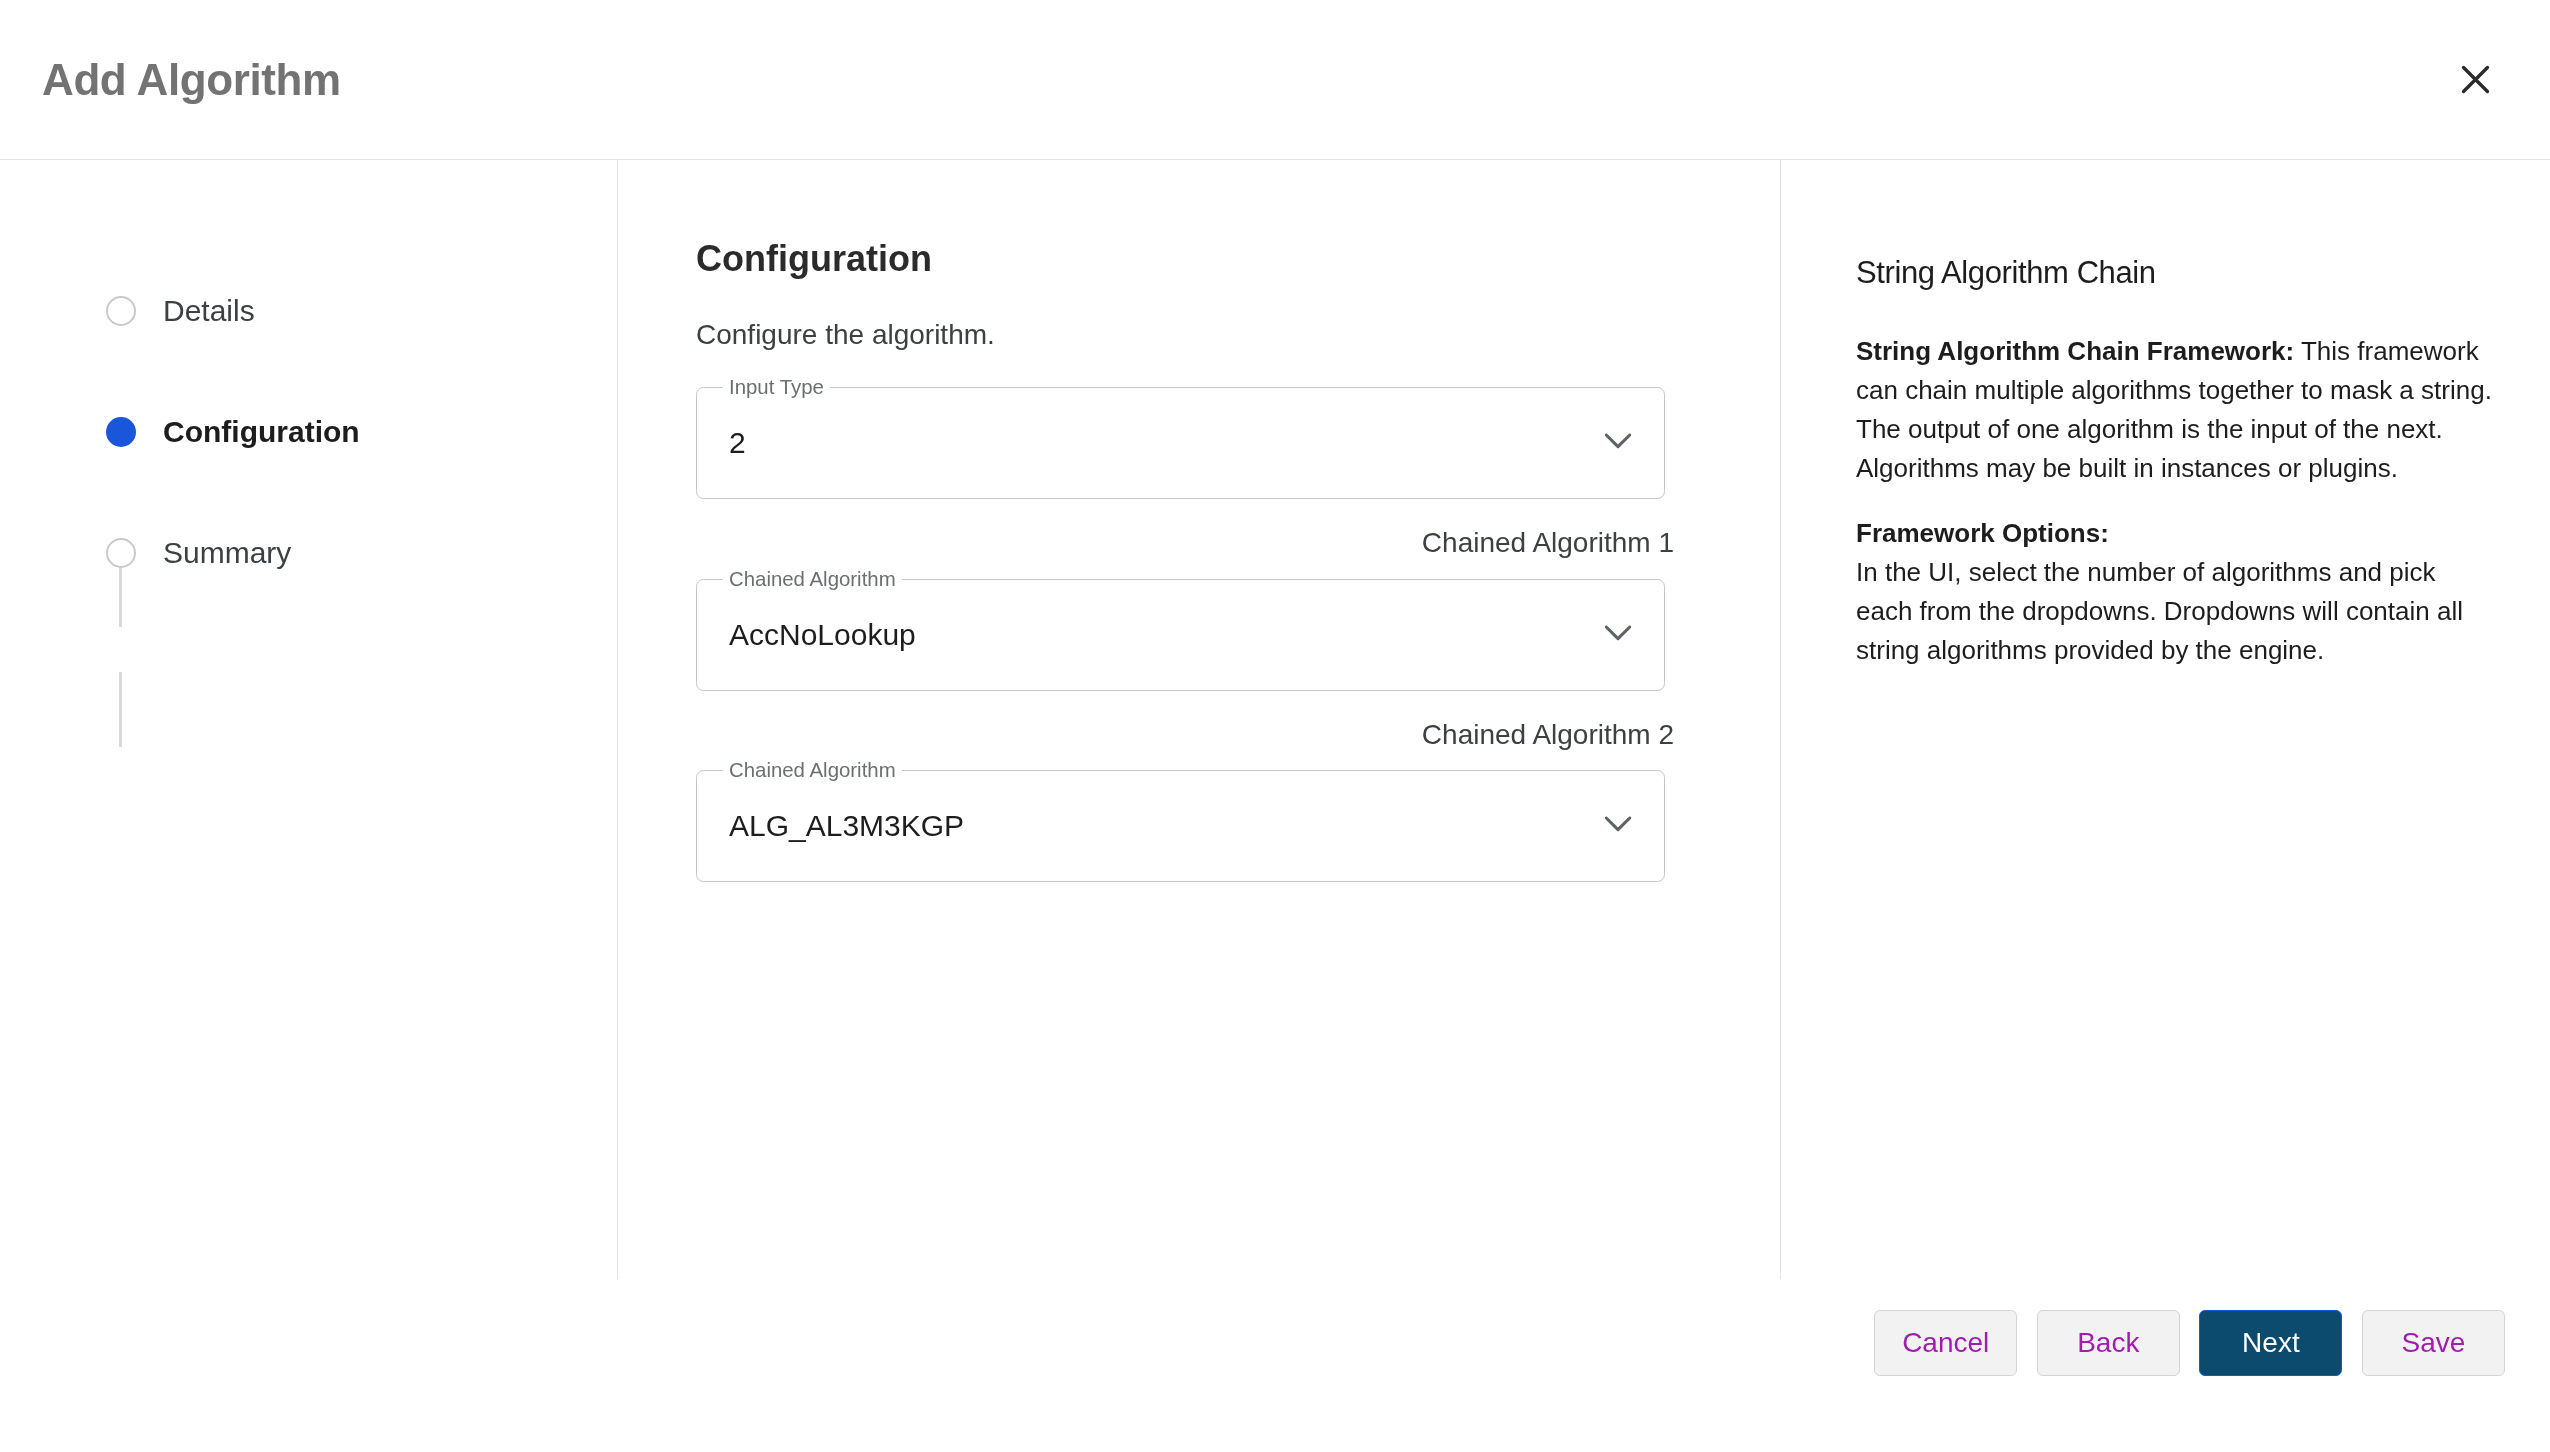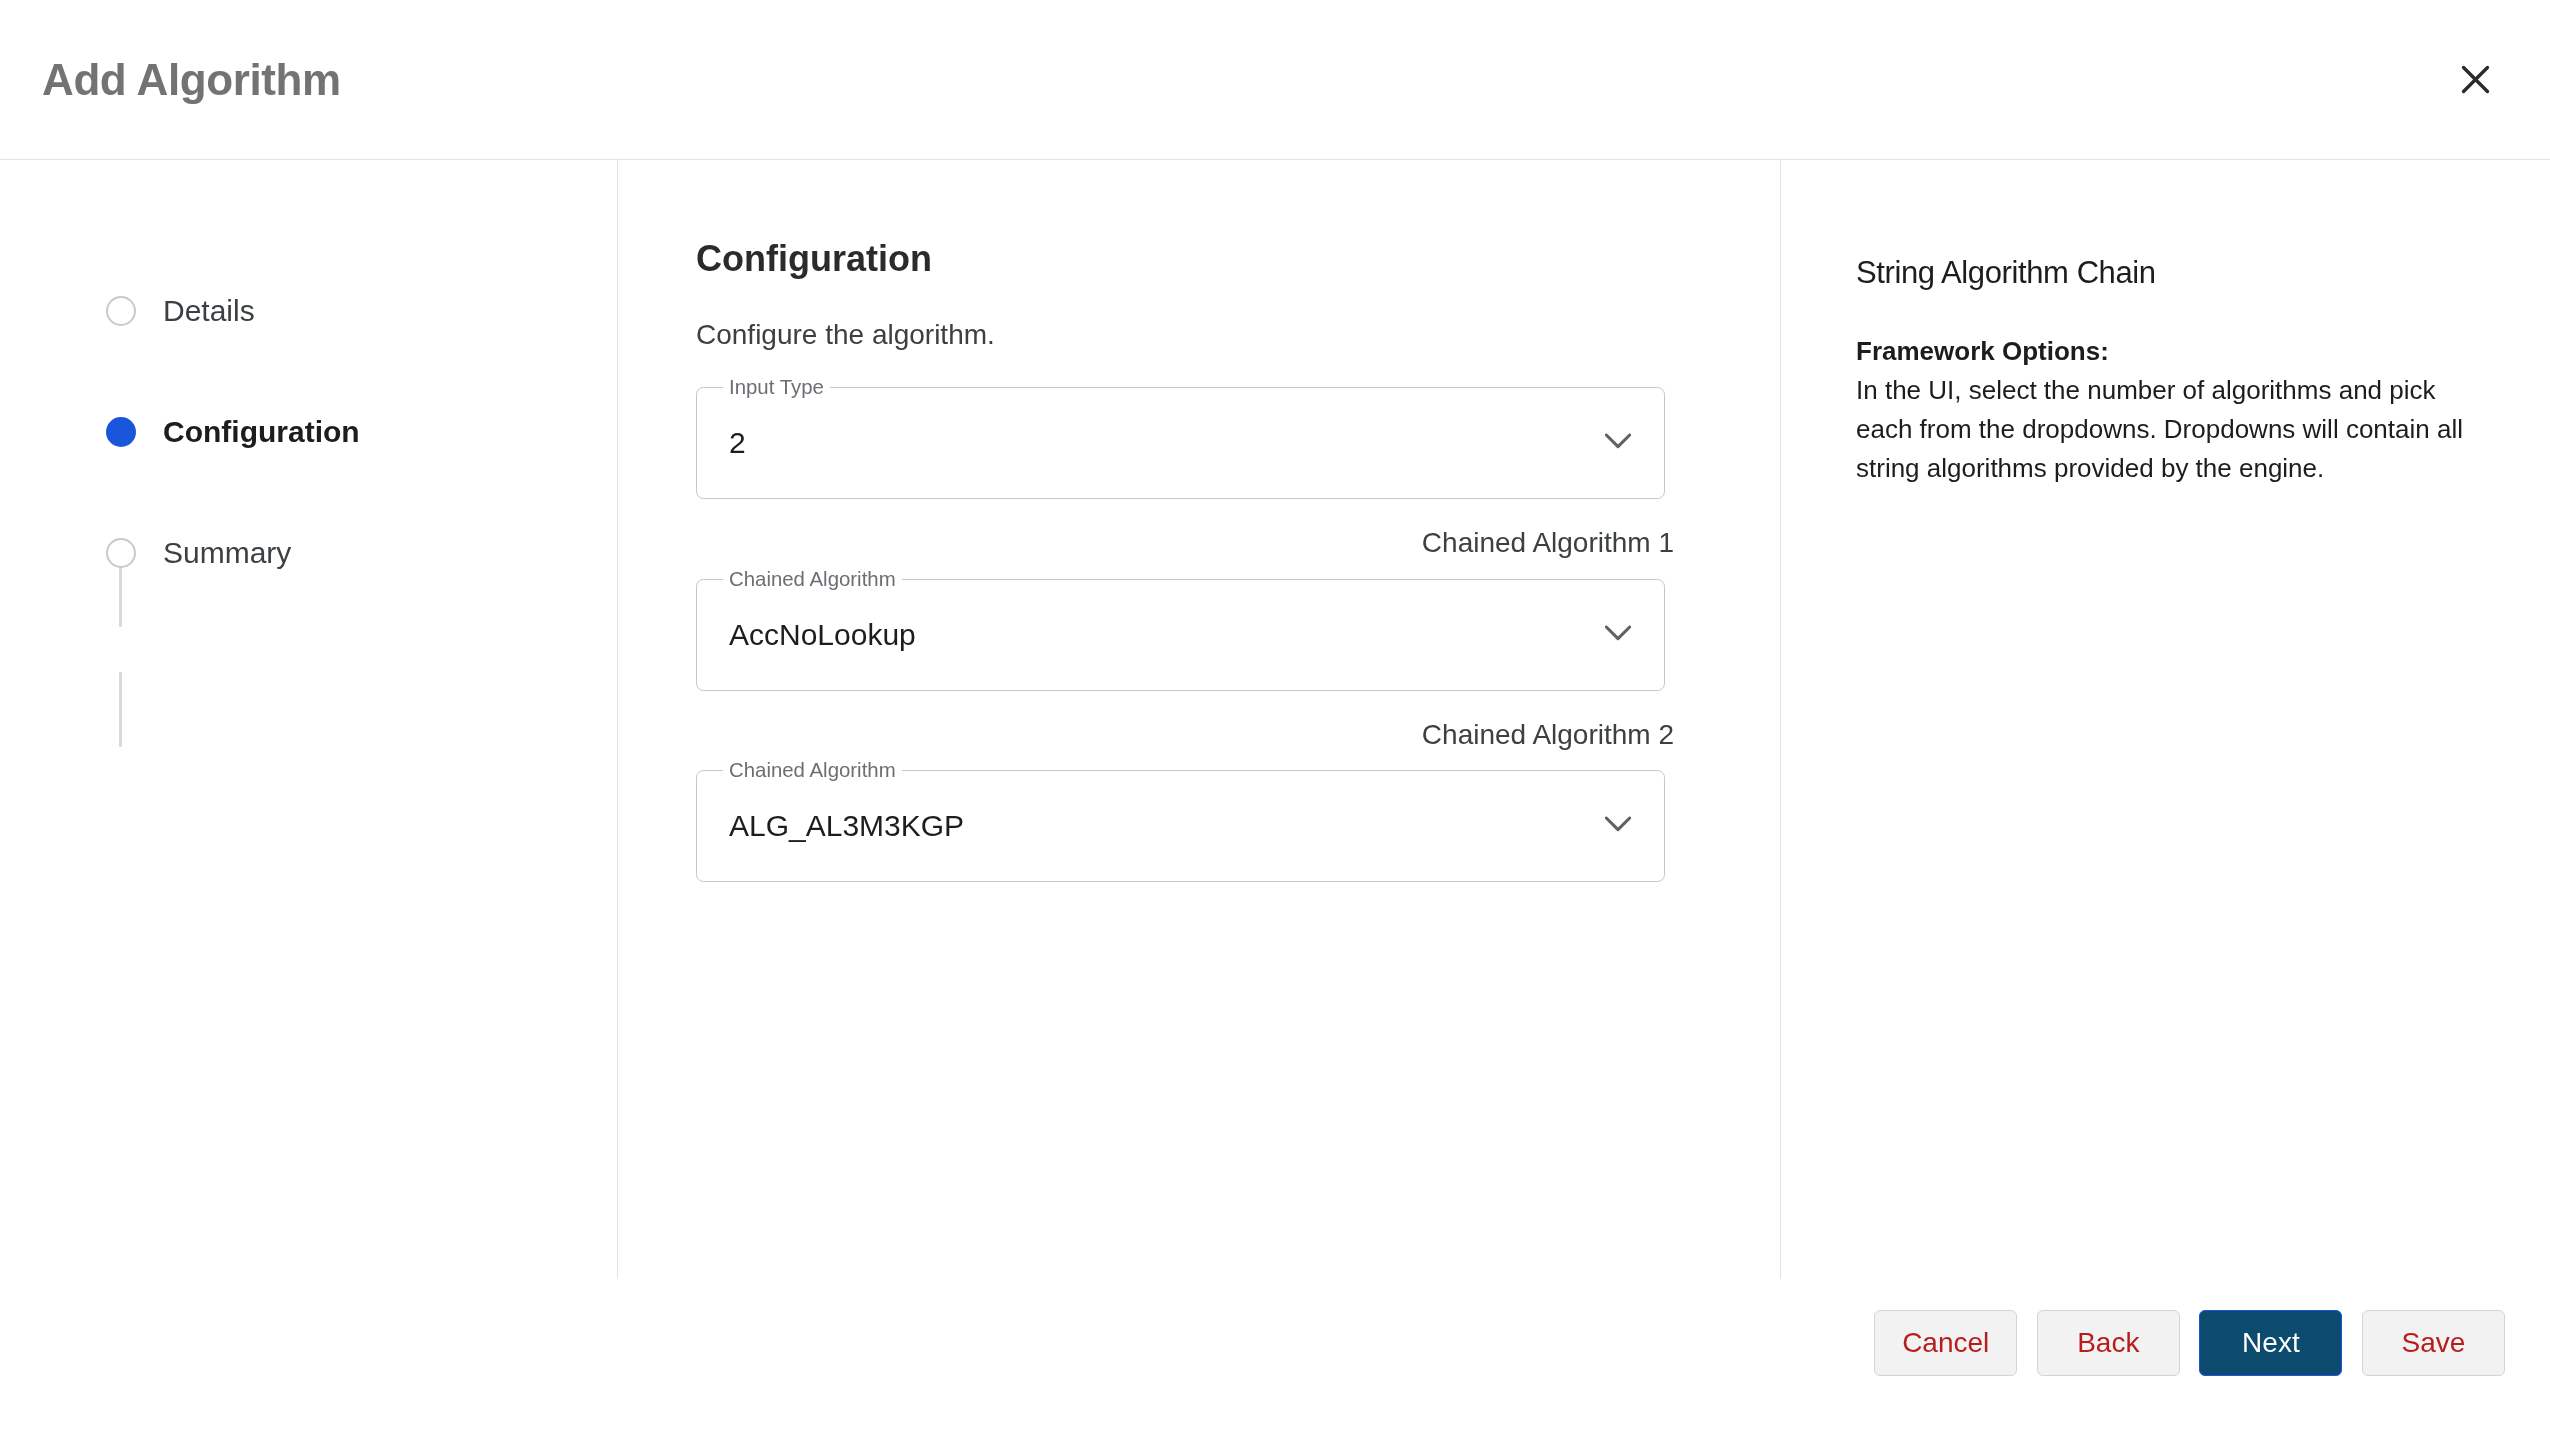--- a/index.html
+++ b/index.html
@@ -203,21 +203,21 @@
     background: #ffffff;
   }
   .btn {
     height: 66px;
     min-width: 143px;
     padding: 0 26px;
     font-size: 28px;
     border-radius: 6px;
     border: 1.5px solid #d4d4d4;
     background: #f2f2f2;
-    color: #b91c1c;
+    color: #a21caf;
     cursor: pointer;
     font-family: "Liberation Sans", sans-serif;
   }
   .btn.primary {
     background: #0c4a6e;
     border-color: #1a56db;
     color: #ffffff;
   }
 </style>
 </head>
@@ -298,20 +298,21 @@
             <svg width="26" height="16.6" viewBox="0 0 20 12" aria-hidden="true">
               <path d="M1 1 L10 10 L19 1" stroke="#5f6368" stroke-width="2.4" fill="none" stroke-linecap="round" stroke-linejoin="round"></path>
             </svg>
           </span>
         </div>
       </div>
     </div>
 
     <div class="desc-col">
       <h2 class="desc-title">String Algorithm Chain</h2>
+      <p class="desc-para"><b>String Algorithm Chain Framework:</b><span> This framework can chain multiple algorithms together to mask a string. The output of one algorithm is the input of the next. Algorithms may be built in instances or plugins.</span></p>
       <p class="desc-para"><b>Framework Options:</b><br><span>In the UI, select the number of algorithms and pick each from the dropdowns. Dropdowns will contain all string algorithms provided by the engine.</span></p>
     </div>
 
   </div>
 
   <div class="dialog-footer">
     <button class="btn">Cancel</button>
     <button class="btn">Back</button>
     <button class="btn primary">Next</button>
     <button class="btn">Save</button>

